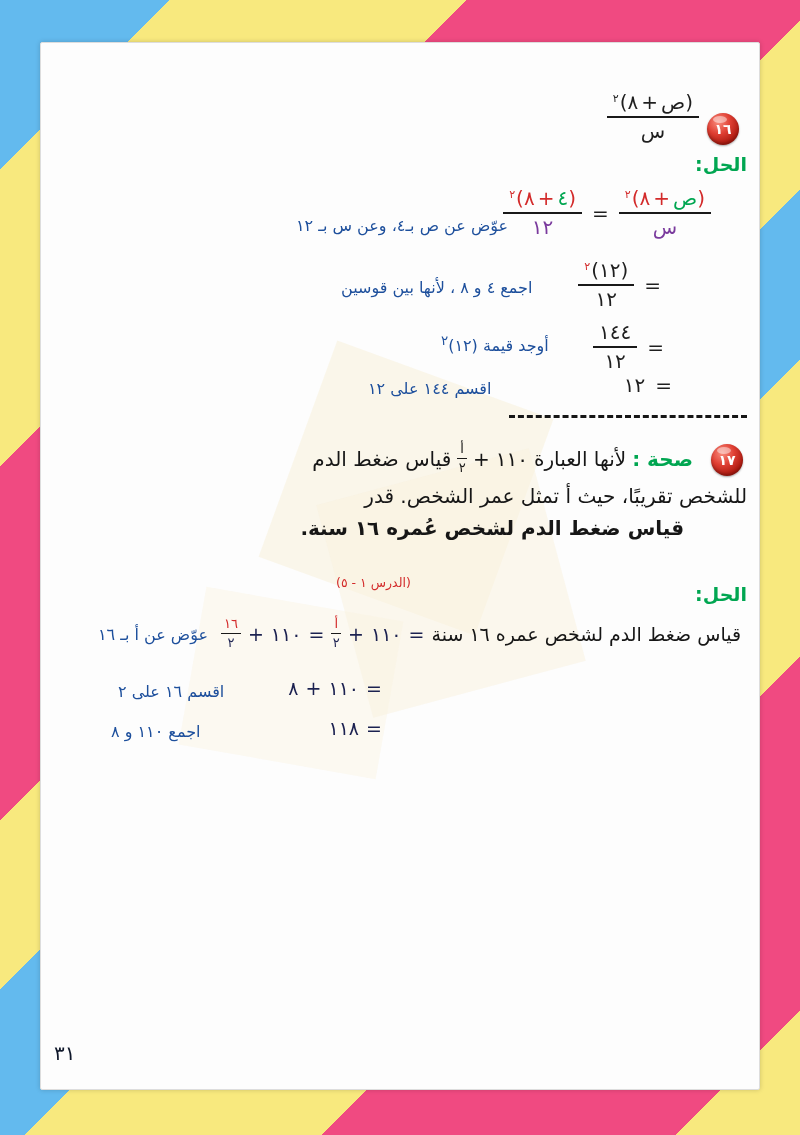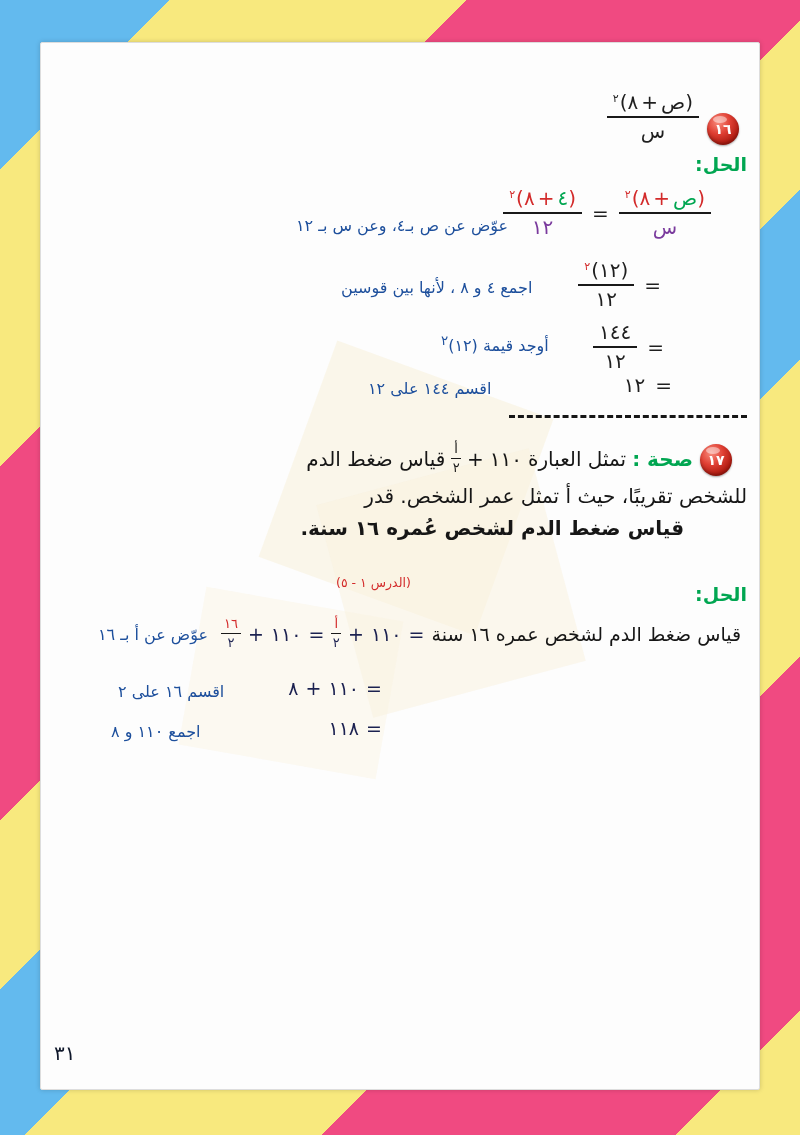--- a/index.html
+++ b/index.html
@@ -55,21 +55,21 @@
   .red{color:var(--red);} .green{color:var(--green);} .purple{color:var(--purple);}
   .ink{color:var(--ink);}
 
   .p16-headline{position:absolute; top:48px; right:20px; display:flex; gap:8px;
     align-items:flex-start; font-size:20px; color:var(--ink);}
   .p16-headline .badge{margin-top:22px;}
 
   .dashes{position:absolute; top:372px; right:12px; width:238px;
     border-top:3.5px dashed #161616;}
 
-  .p17-badge{position:absolute; top:401px; right:27px;}
+  .p17-badge{position:absolute; top:401px; right:16px;}
   .stmt{position:absolute; direction:rtl; font-size:20px; color:#161616; white-space:nowrap;}
   .stmt-line1{top:399px; right:66px; display:flex; direction:rtl; align-items:center; gap:6px;}
   .stmt-line2{top:441px; right:12px;}
   .stmt-line3{top:473px; right:75px;font-weight:bold;}
   .lesson{position:absolute; left:295px; top:505px; direction:rtl;
     color:var(--red); font-size:12.5px; white-space:nowrap;margin-top:27px;}
 
   .sol17{font-size:19px; color:#1b2150;}
   .pagenum{position:absolute; left:13px; top:998px; font-size:20px; color:#0f172a;}
 </style>
@@ -156,21 +156,21 @@
     <span>=</span>
   </div>
   <div class="lbl" style="left:327px; top:336px;text-align:center;">اقسم ١٤٤ على ١٢</div>
 
   <div class="dashes"></div>
 
   <div class="badge p17-badge">١٧</div>
 
   <div class="stmt stmt-line1">
     <span class="green" style="font-weight:bold">صحة :</span>
-    <span>تمثل العبارة</span>
+    <span>لأنها العبارة</span>
     <span>١١٠</span>
     <span>+</span>
     <div class="frac small">
       <div class="num">
         <span>أ</span>
       </div>
       <div class="den">٢</div>
     </div>
     <span>قياس ضغط الدم</span>
   </div>

